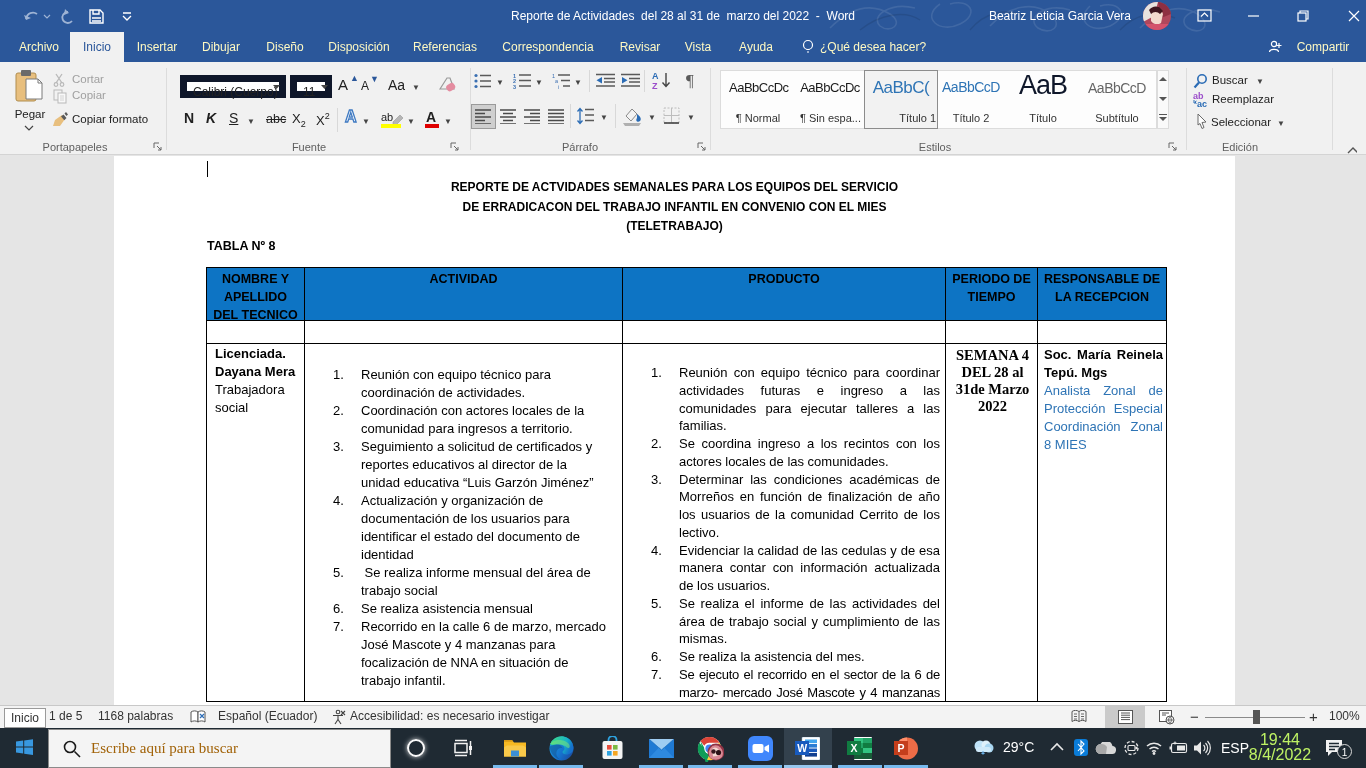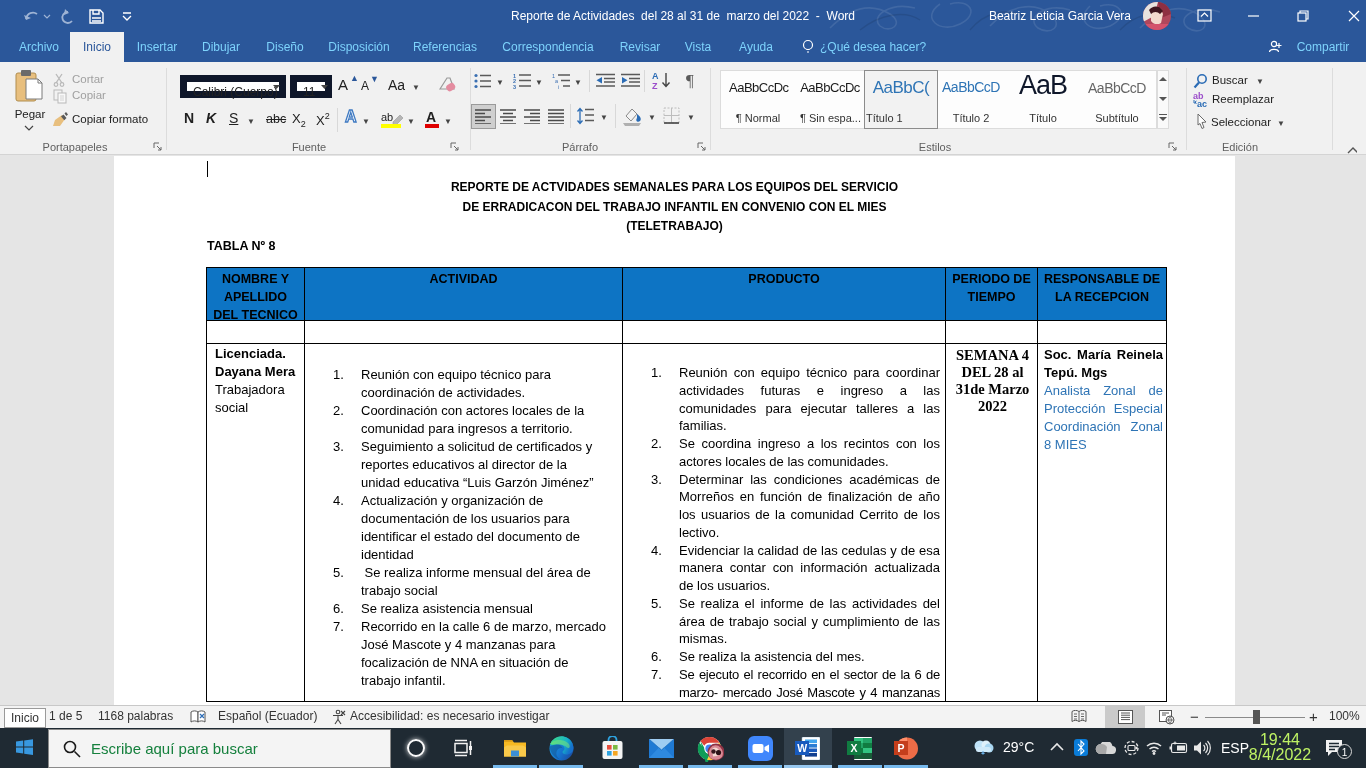--- a/index.html
+++ b/index.html
@@ -3,21 +3,21 @@
 <meta charset="utf-8">
 <style>
 * { margin:0; padding:0; box-sizing:border-box; }
 html,body { width:1366px; height:768px; overflow:hidden; font-family:"Liberation Sans", sans-serif; }
 #app { position:absolute; left:0; top:0; width:1366px; height:768px; background:#e5e5e5; }
 .abs { position:absolute; }
 
 
 #titlebar { position:absolute; left:0; top:0; width:1366px; height:32px; background:#2b579a; overflow:hidden; }
 #tabrow { position:absolute; left:0; top:32px; width:1366px; height:30px; background:#2b579a; }
-.tab { position:absolute; top:0; height:30px; line-height:30px; color:#7dd3fc; font-size:12px; text-align:center; }
+.tab { position:absolute; top:0; height:30px; line-height:30px; color:#fef9c3; font-size:12px; text-align:center; }
 #tab-inicio { background:#f1f1f1; color:#2b579a; }
 #titletext { position:absolute; top:0; width:600px; left:383px; height:32px; line-height:32px; text-align:center; color:#ffffff; font-size:12px; }
 #username { position:absolute; top:0; right:235px; height:32px; line-height:32px; color:#ffffff; font-size:12px; }
 
 
 #ribbon { position:absolute; left:0; top:62px; width:1366px; height:93px; background:#f1f1f1; border-bottom:1px solid #d4d4d4; }
 .gsep { position:absolute; top:6px; width:1px; height:82px; background:#dcdcdc; }
 .glabel { position:absolute; top:79px; width:120px; text-align:center; font-size:11px; color:#5f5f5f; }
 .launcher { position:absolute; top:80px; width:10px; height:10px; }
 .btnlabel { font-size:11.5px; color:#212121; }
@@ -300,21 +300,21 @@
   </svg>
   <span class="chev abs" style="left:687px; top:51px;">▼</span>
 
   <div class="abs" style="left:720px; top:8px; width:437px; height:59px; background:#fdfdfd; border:1px solid #dcdcdc;"></div>
   <div class="abs" style="left:729px; top:18px; width:58px; font-size:13px; color:#1a1a1a; text-align:center; letter-spacing:-0.5px;">AaBbCcDc</div>
   <div class="abs" style="left:729px; top:50px; width:58px; font-size:11px; color:#333; text-align:center;">¶ Normal</div>
   <div class="abs" style="left:800px; top:18px; width:60px; font-size:13px; color:#1a1a1a; text-align:center; letter-spacing:-0.5px;">AaBbCcDc</div>
   <div class="abs" style="left:800px; top:50px; width:60px; font-size:11px; color:#333; text-align:center; white-space:nowrap;">¶ Sin espa...</div>
   <div class="abs" style="left:864px; top:8px; width:74px; height:59px; background:#f2f2f2; border:1px solid #8c8c8c;"></div>
   <div class="abs" style="left:866px; top:16px; width:70px; font-size:17px; color:#2e74b5; text-align:center; letter-spacing:-0.5px;">AaBbC(</div>
-  <div class="abs" style="left:866px; top:50px; width:70px; font-size:11px; color:#333; text-align:left;">Título 1</div>
+  <div class="abs" style="left:866px; top:50px; width:70px; font-size:11px; color:#333; text-align:right;">Título 1</div>
   <div class="abs" style="left:941px; top:17px; width:60px; font-size:14px; color:#2e74b5; text-align:center; letter-spacing:-0.5px;">AaBbCcD</div>
   <div class="abs" style="left:941px; top:50px; width:60px; font-size:11px; color:#333; text-align:center;">Título 2</div>
   <div class="abs" style="left:1013px; top:8px; width:60px; font-size:27px; color:#0f172a; text-align:center; letter-spacing:-1px;">AaB</div>
   <div class="abs" style="left:1013px; top:50px; width:60px; font-size:11px; color:#333; text-align:center;">Título</div>
   <div class="abs" style="left:1086px; top:18px; width:62px; font-size:14px; color:#666; text-align:center; letter-spacing:-0.5px;">AaBbCcD</div>
   <div class="abs" style="left:1086px; top:50px; width:62px; font-size:11px; color:#333; text-align:center;">Subtítulo</div>
   <div class="abs" style="left:1157px; top:8px; width:12px; height:59px; border:1px solid #dcdcdc; background:#fafafa;"></div>
   <svg class="abs" style="left:1159px; top:14px;" width="8" height="6">
         <path d="M0,5 l4,-4 4,4" fill="#555"></path>
       </svg>
@@ -660,16 +660,16 @@
   <div class="ul" style="left:738px; width:44px;"></div>
   <div class="ul" style="left:784px; width:48px; background:#98c8ef;"></div>
   <div class="ul" style="left:838px; width:44px;"></div>
   <div class="ul" style="left:884px; width:44px;"></div>
 </div>
 <div id="searchbox">
   <svg class="abs" style="left:13px; top:9px;" width="20" height="20" viewBox="0 0 20 20">
     <circle cx="8" cy="8" r="5.5" fill="none" stroke="#1a1a1a" stroke-width="1.6"></circle>
     <path d="M12.5,12.5 L18,18" stroke="#1a1a1a" stroke-width="1.6"></path>
   </svg>
-  <div class="abs" style="left:42px; top:10px; font-size:15px; color:#15803d;">Escribe aquí para buscar</div>
+  <div class="abs" style="left:42px; top:10px; font-size:15px; color:#a16207;font-family:Liberation Serif, serif;">Escribe aquí para buscar</div>
 </div>
 
 </div>
 
 </body></html>

